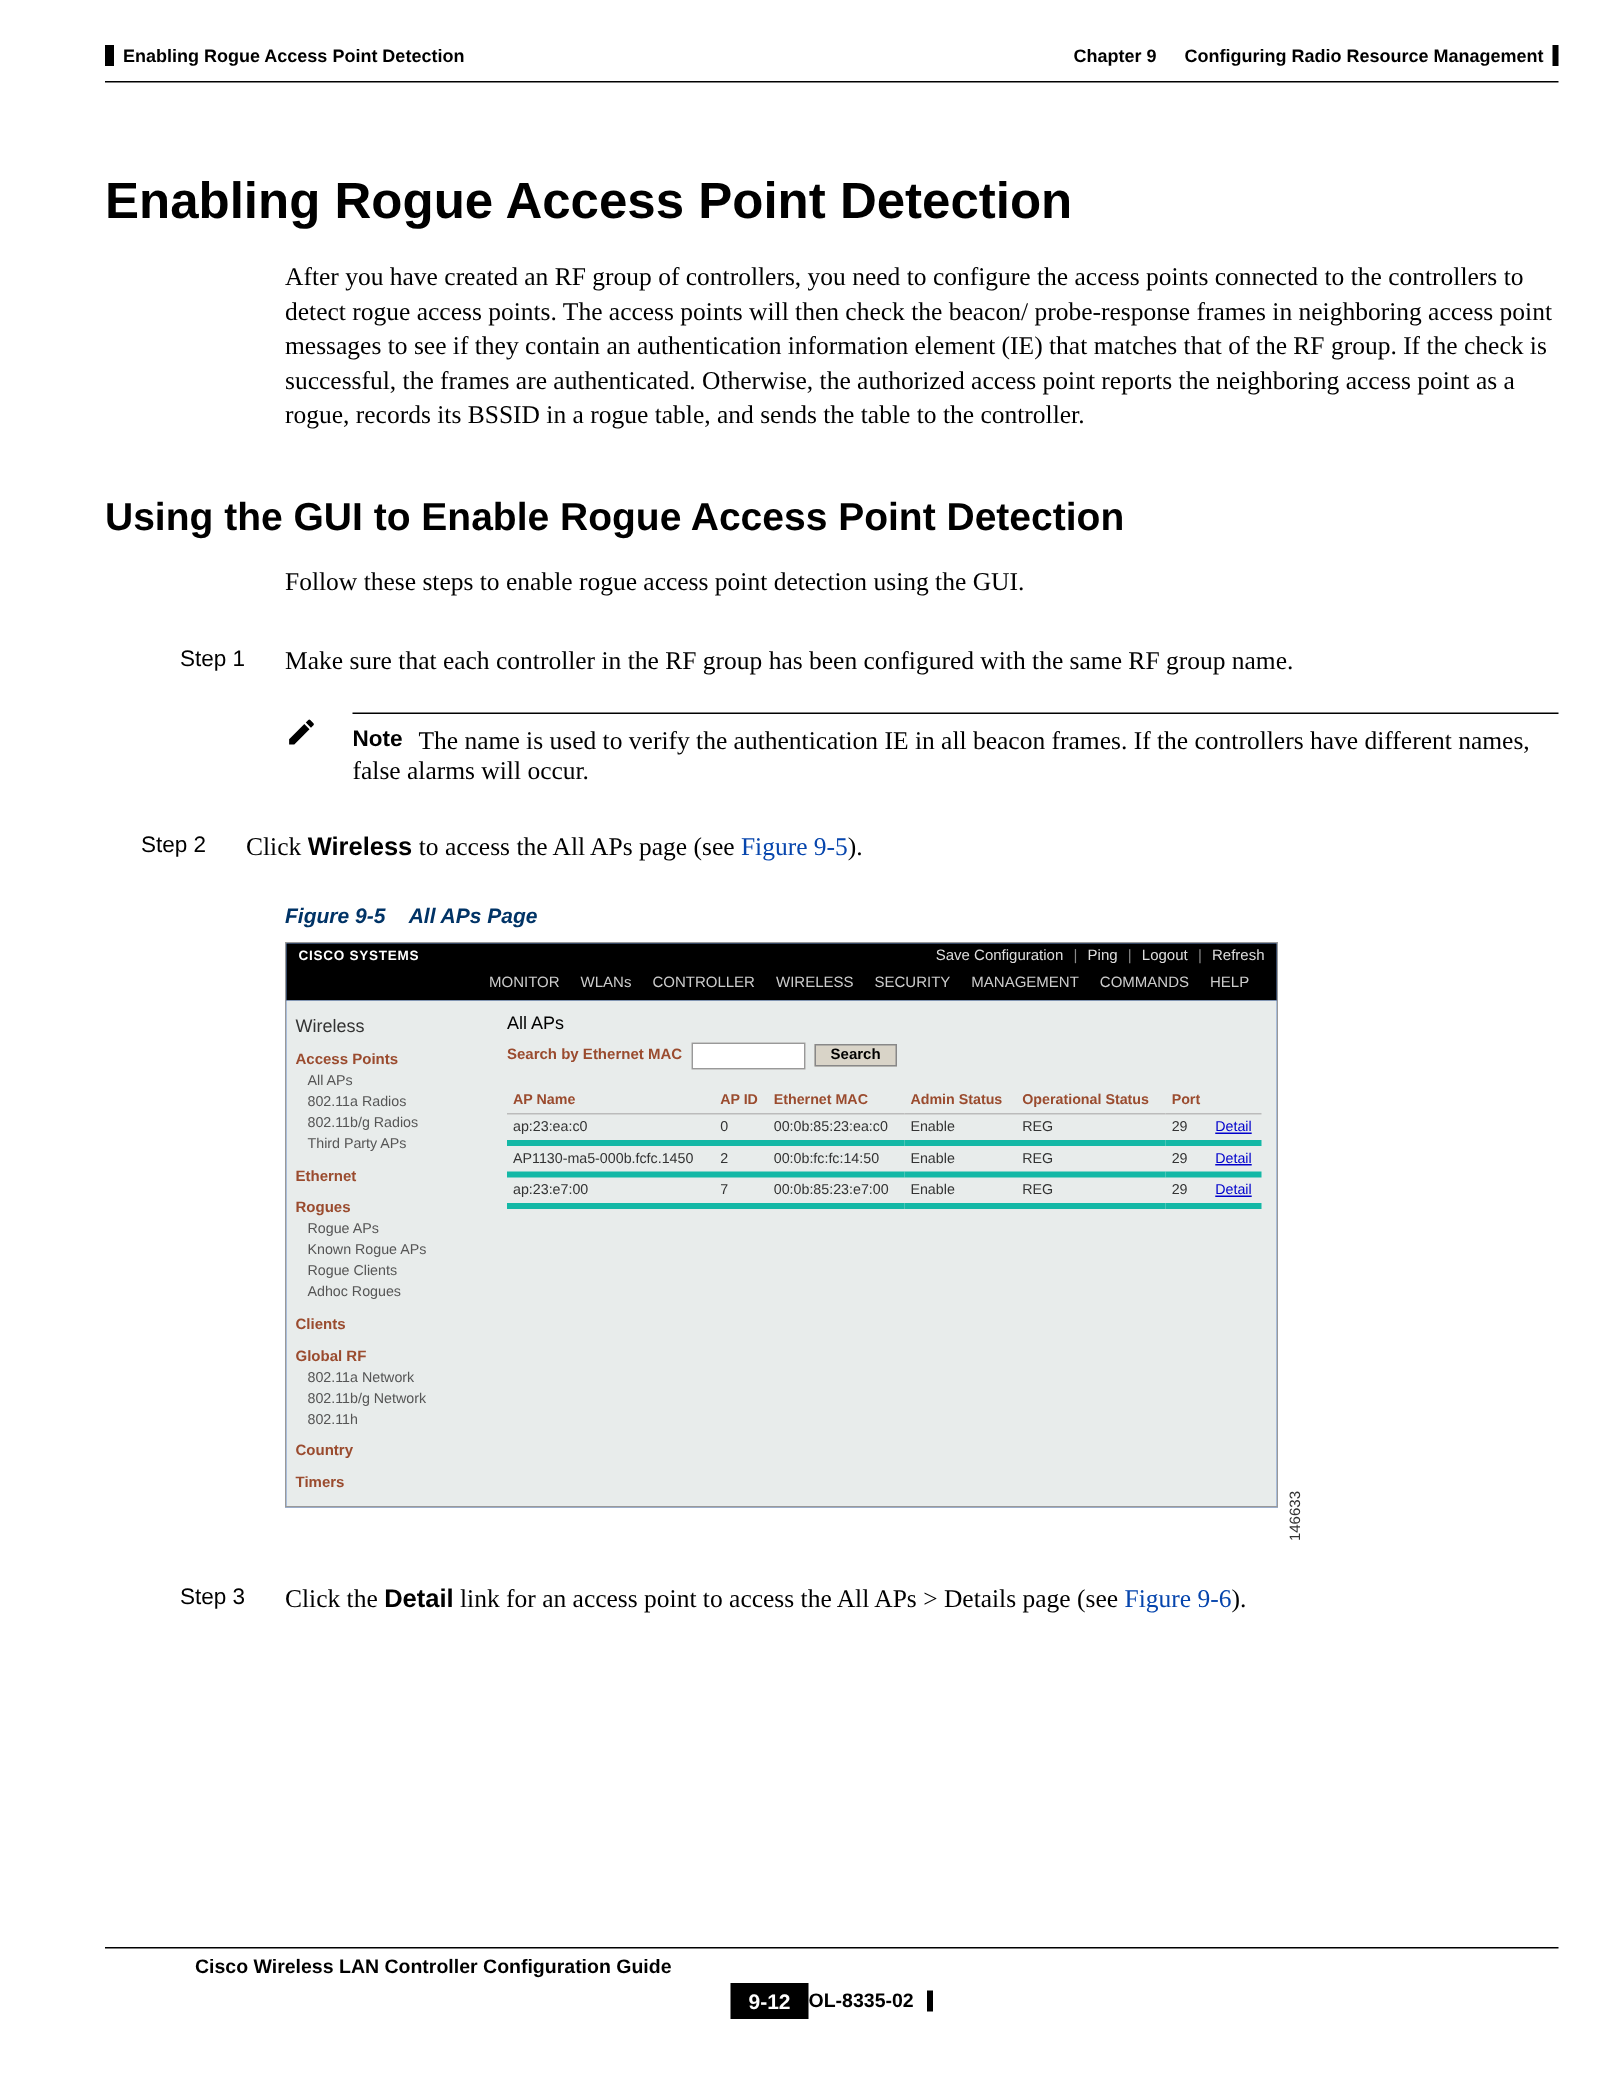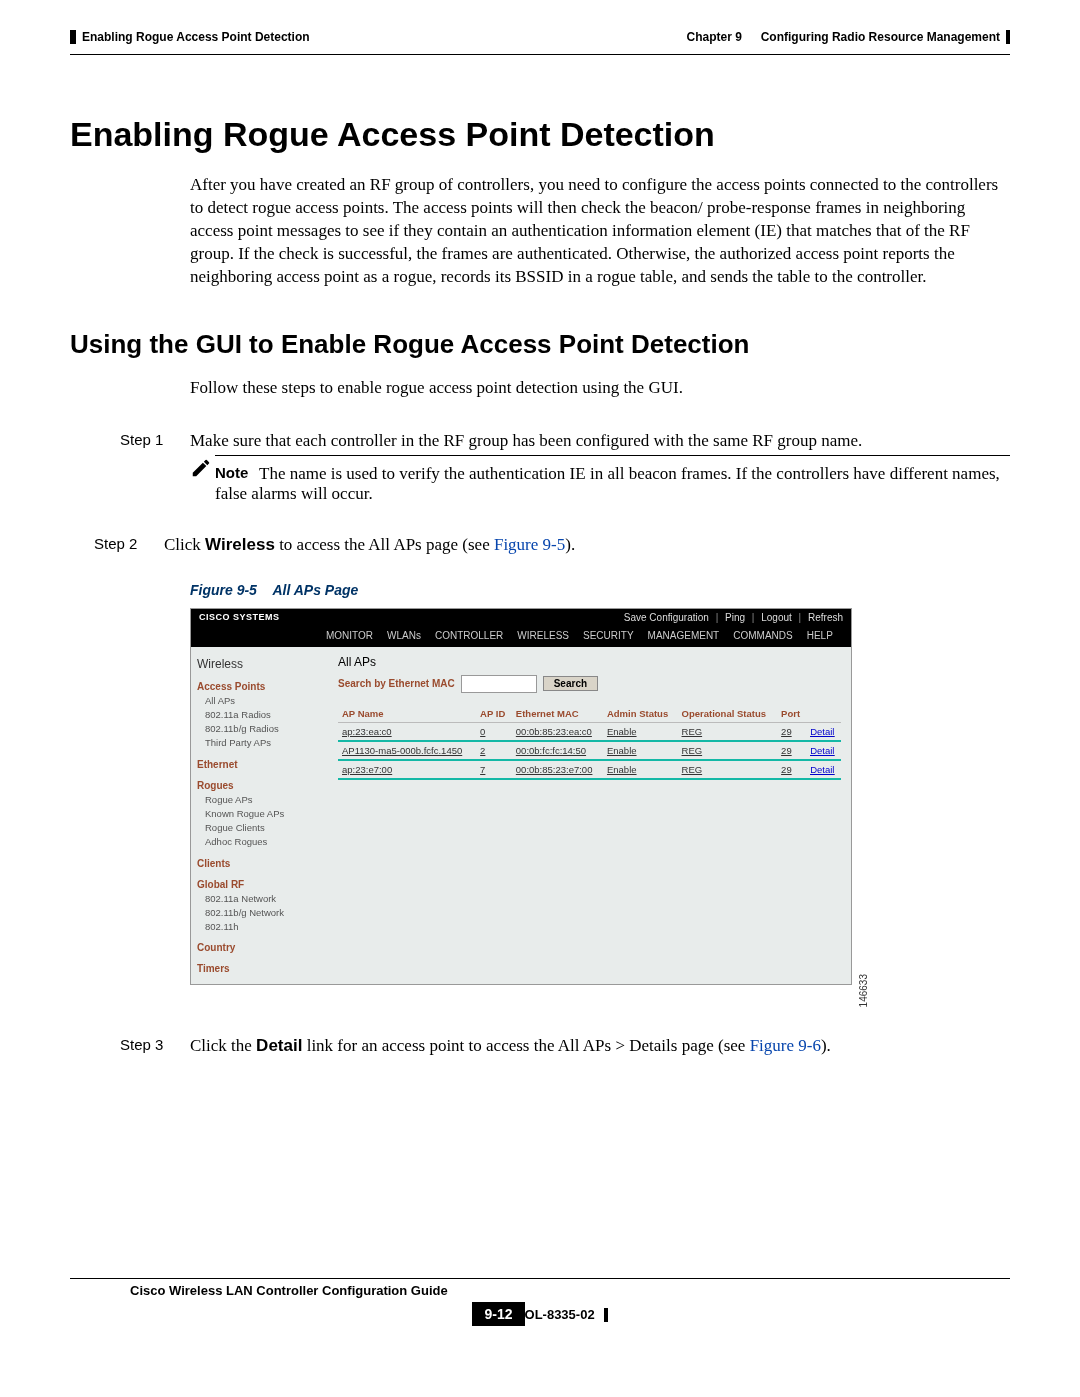--- a/index.html
+++ b/index.html
@@ -4,21 +4,21 @@
 <style>
   body {
     margin: 0;
     padding: 0;
     background: #fff;
     font-family: "Times New Roman", Times, serif;
     color: #000;
     width: 1080px;
   }
   .page {
-    padding: 30px 70px 30px 70px;
+    padding: 30px 41px 30px 70px;
     box-sizing: border-box;
   }
   .running-header {
     display: flex;
     justify-content: space-between;
     align-items: center;
     font-family: Arial, Helvetica, sans-serif;
     font-size: 12px;
     font-weight: bold;
     margin-bottom: 10px;
@@ -65,21 +65,22 @@
     font-weight: normal;
     font-size: 15px;
     width: 50px;
     flex-shrink:0;
   }
   .step-content {
     flex:1;
   }
   .note-block {
     display:flex;
-    margin-top: 2px;
+    gap:20px;
+    margin-top: 22px;
     margin-left:120px;
     align-items:flex-start;
   }
   .note-icon {
     width:25px; flex-shrink:0;
     padding-top:2px;
   }
   .note-icon svg { width:22px; height:22px; }
   .note-right {
     flex:1;
@@ -158,21 +159,21 @@
   .ss-search { display:flex; align-items:center; gap:6px; margin-bottom:12px; }
   .ss-search-label { color:#9a4b2e; font-weight:bold; font-size:10px; }
   .ss-search input[type=text] {
     width:70px; height:14px; font-size:10px; border:1px solid #999; background:#fff;
   }
   .ss-search button {
     font-size:10px; padding:1px 10px; background:#d9d4c8; border:1px solid #888; font-weight:bold;
   }
   table.ss-tab { width:100%; border-collapse:collapse; font-size:10px; }
   table.ss-tab th { text-align:left; font-weight:bold; color:#9a4b2e; font-size:9.5px; padding:3px 4px; border-bottom:1px solid #bbb;}
-  table.ss-tab td { padding:3px 4px; border-bottom:2px solid #14b8a6; color:#333; font-size:9.5px;text-decoration:underline;}
+  table.ss-tab td { padding:3px 4px; border-bottom:4px solid #14b8a6; color:#333; font-size:9.5px;}
   .detail-link { color:#0000cc; text-decoration:underline; font-size:9.5px; }
   .ss-annot { position:absolute; right:-18px; bottom:10px; font-size:10px; color:#333; transform:rotate(-90deg); transform-origin:right bottom;}
   
   .footer {
     margin-top:220px;
     font-family: Arial, Helvetica, sans-serif;
   }
   .footer-line { border-top:1px solid #000; margin-bottom:4px; }
   .footer-title { font-weight:bold; font-size:13px; margin-left:60px; }
   .footer-bar {

